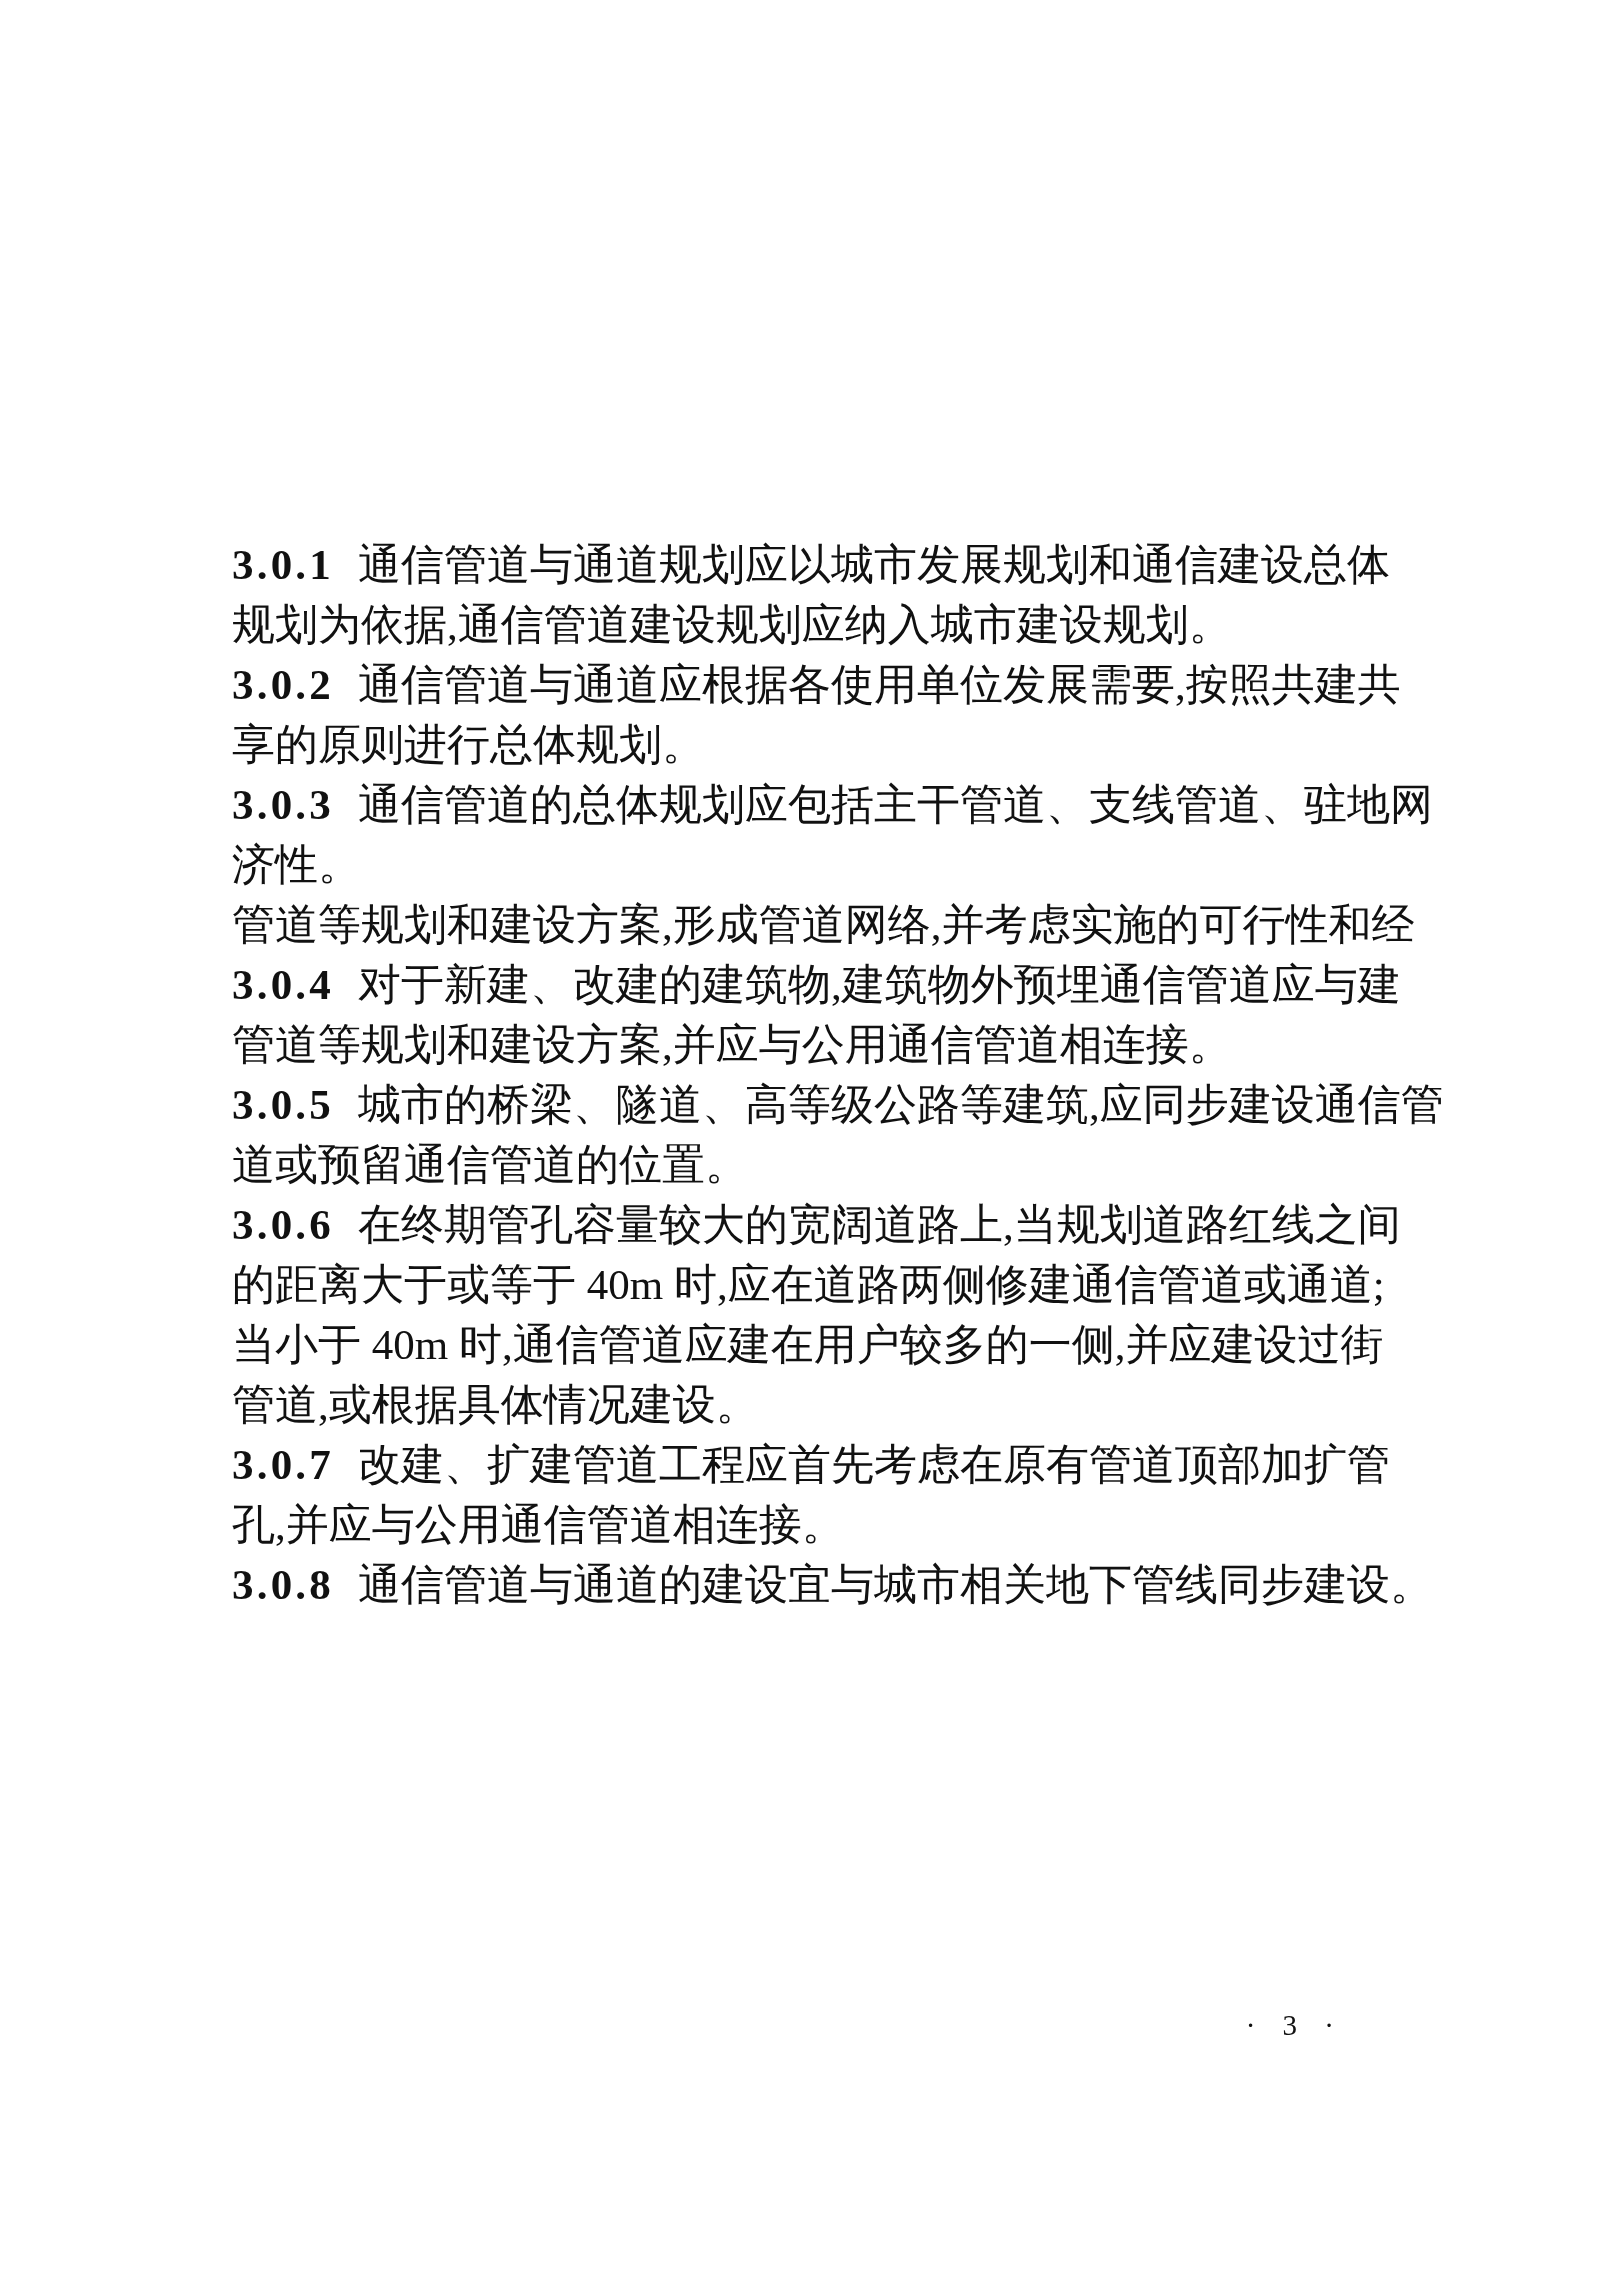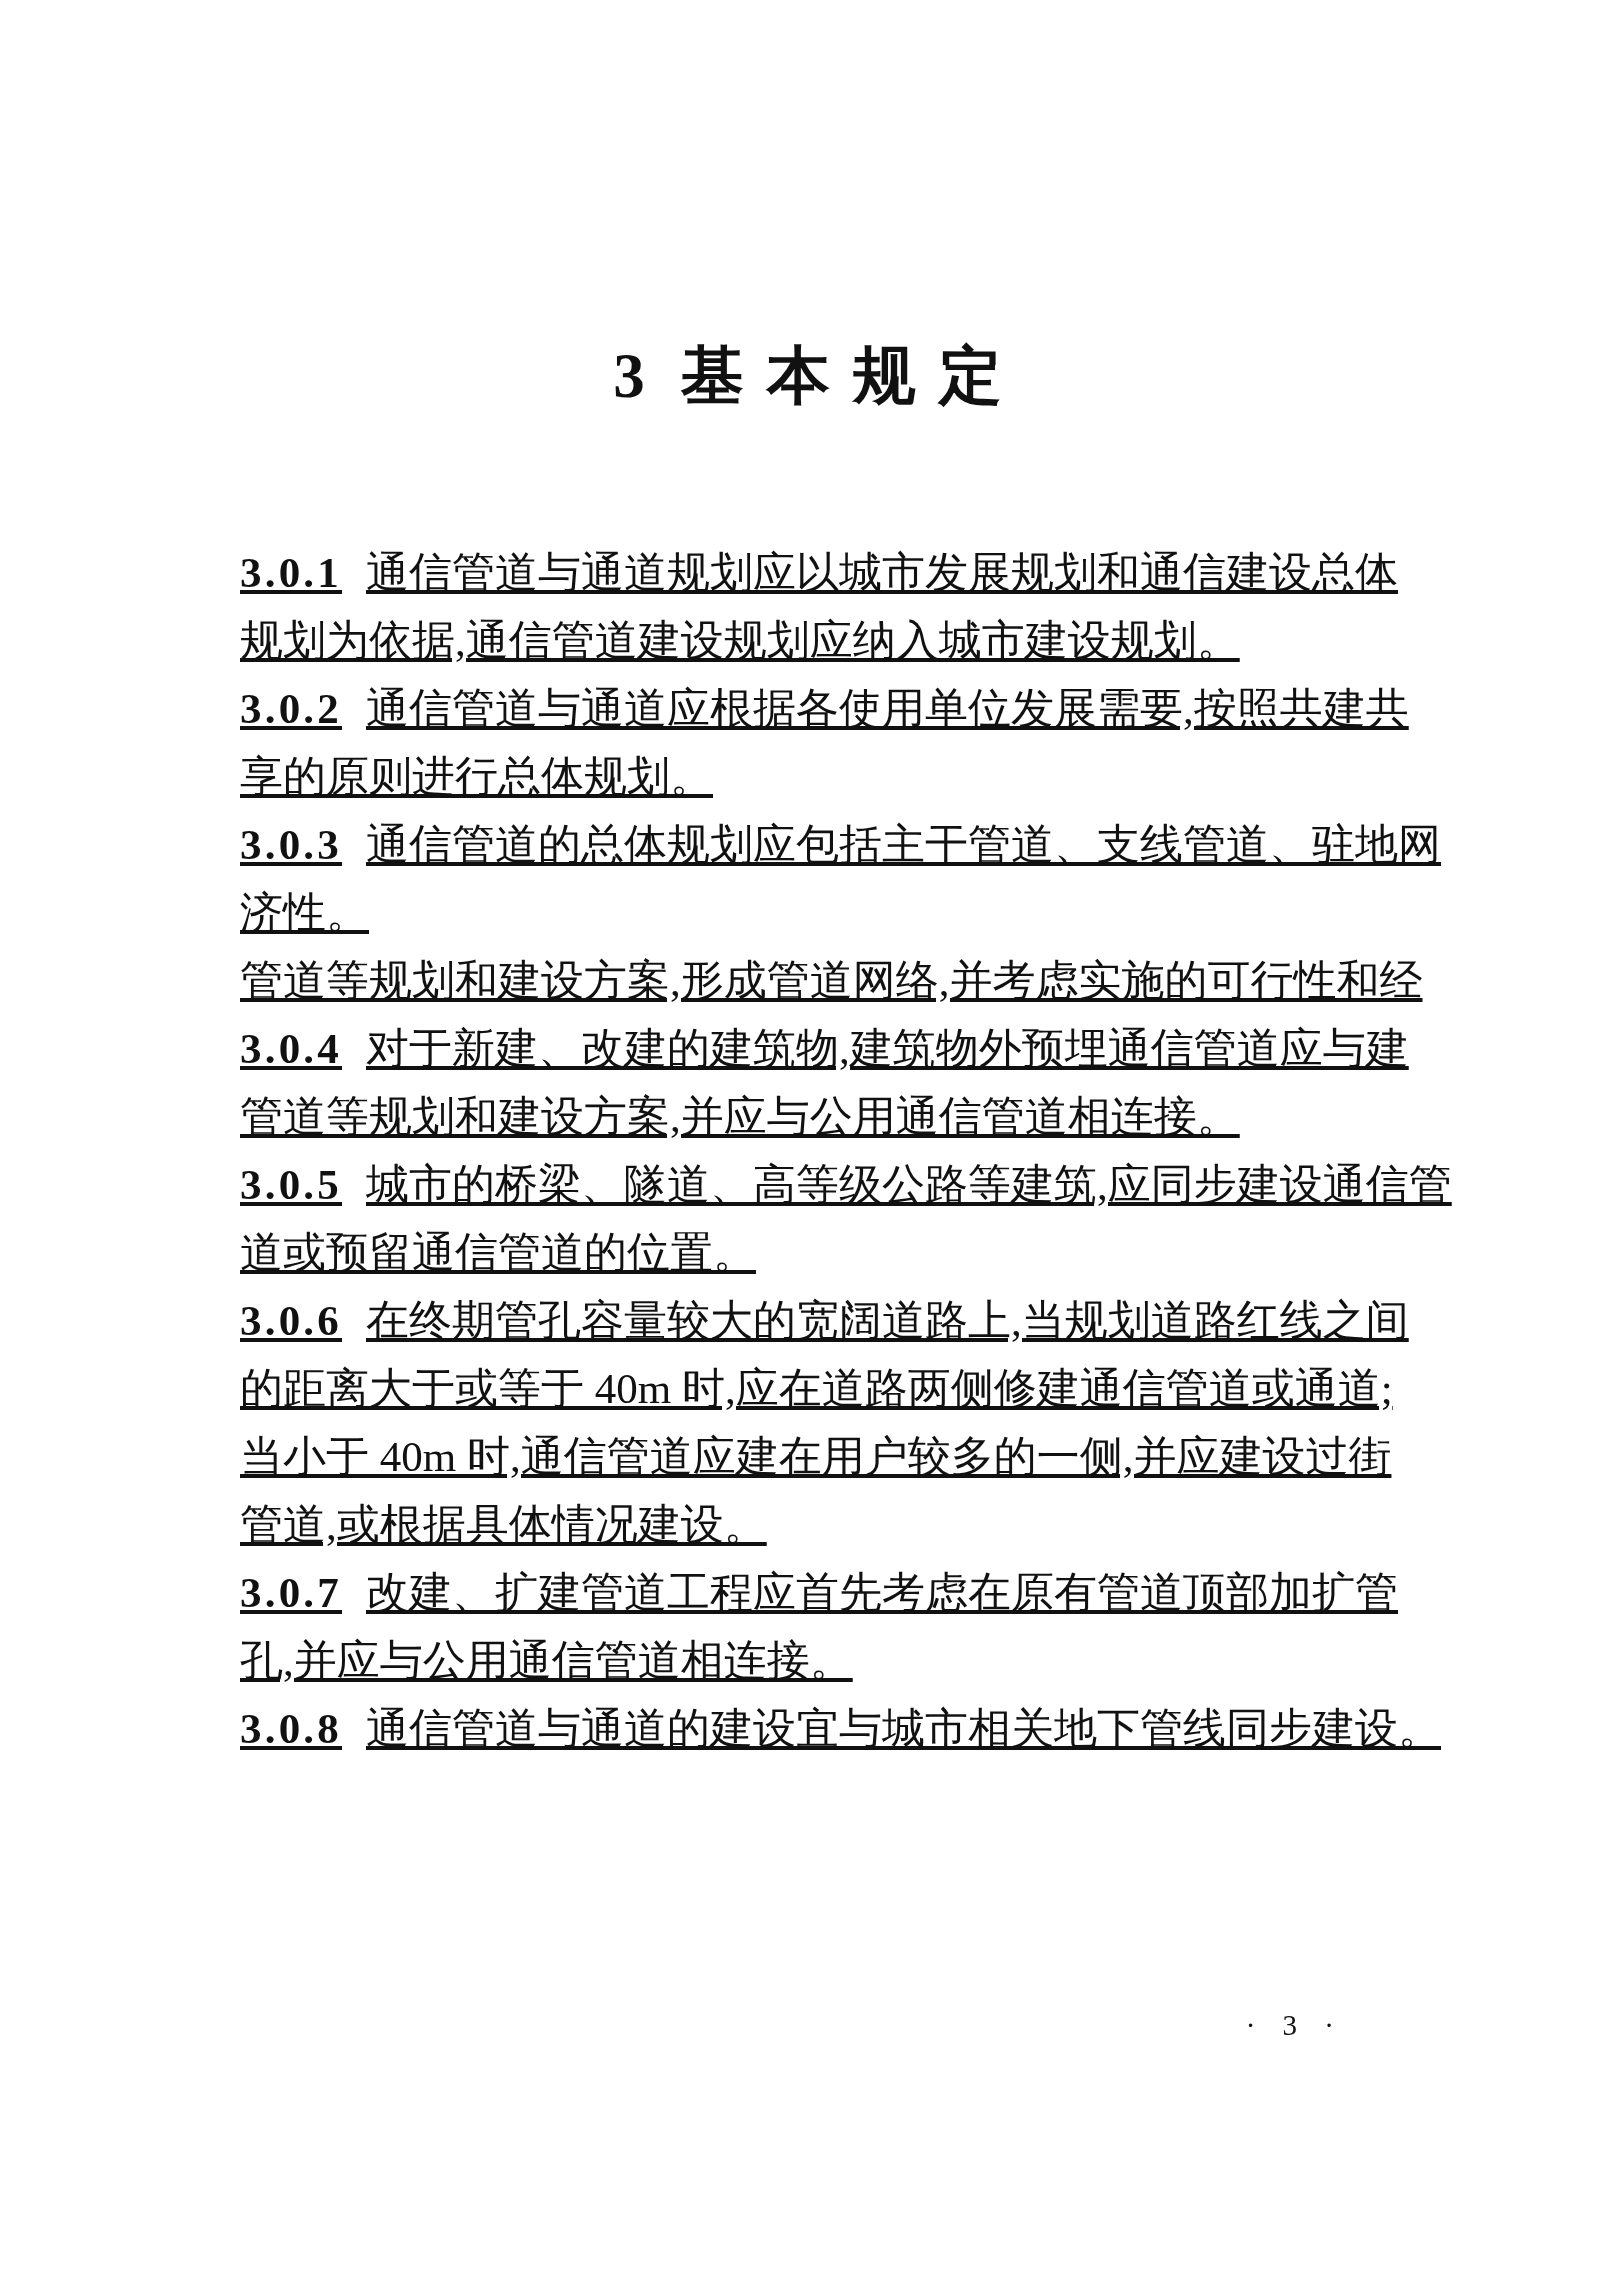--- a/index.html
+++ b/index.html
@@ -37,27 +37,26 @@
     letter-spacing: 23px;
     margin-right: -23px; 
   }
   .content {
     position: absolute;
     top: 535px;
     left: 232px;
     width: 1151px;
   }
   .clause-line {
-    margin: 8px;
+    margin: 0;
     font-size: 43px;
     line-height: 60px;
     height: 60px;
     white-space: nowrap;
     text-align: left;
-    text-decoration: underline;
   }
   .clause-line.fill {
     text-align: justify;
     text-align-last: justify;
   }
   .clause-num {
     font-weight: bold;
     letter-spacing: 3.2px;
     margin-right: 24px;
   }
@@ -69,21 +68,20 @@
     line-height: 32px;
     letter-spacing: 10px;
     white-space: nowrap;
   }
 </style>
 </head>
 <body>
 
 <div class="page">
 
-  <h1 class="chapter-title"><span class="chapter-number">3</span><span class="chapter-text">基本规定</span></h1>
 
   <main class="content">
 
     <p class="clause-line fill"><span class="clause-num">3.0.1</span><span>通信管道与通道规划应以城市发展规划和通信建设总体</span></p>
     <p class="clause-line"><span>规划为依据,通信管道建设规划应纳入城市建设规划。</span></p>
 
     <p class="clause-line fill"><span class="clause-num">3.0.2</span><span>通信管道与通道应根据各使用单位发展需要,按照共建共</span></p>
     <p class="clause-line"><span>享的原则进行总体规划。</span></p>
 
     <p class="clause-line fill"><span class="clause-num">3.0.3</span><span>通信管道的总体规划应包括主干管道、支线管道、驻地网</span></p>

